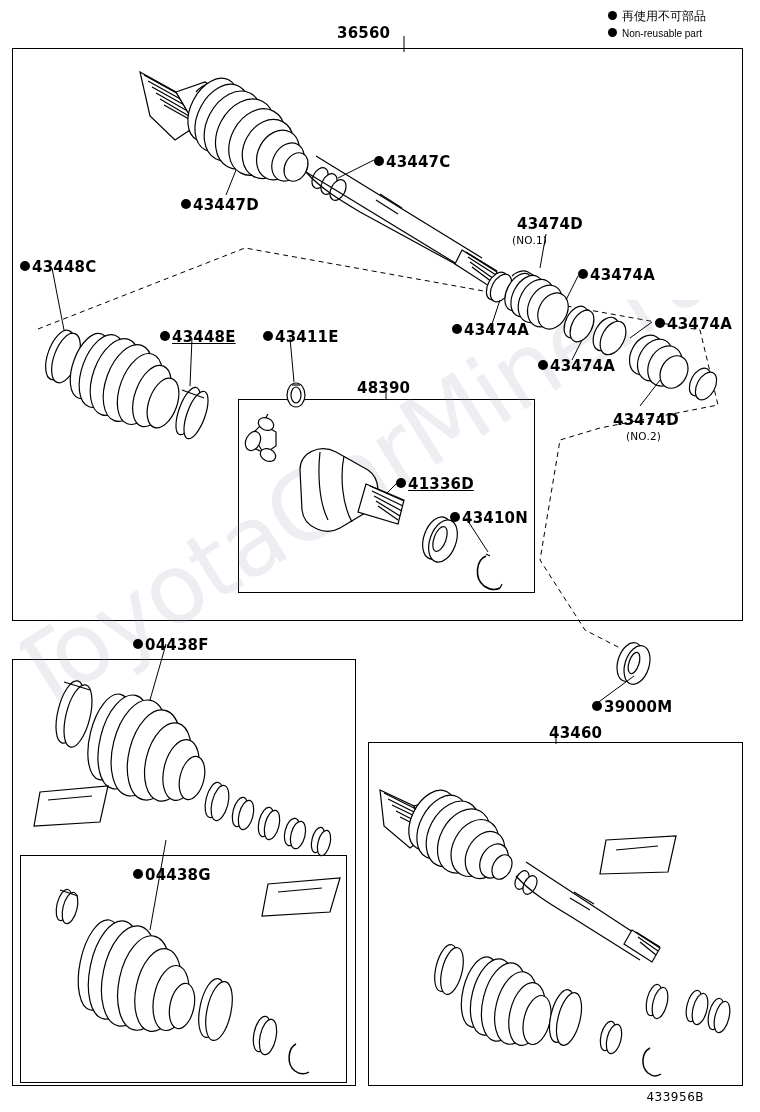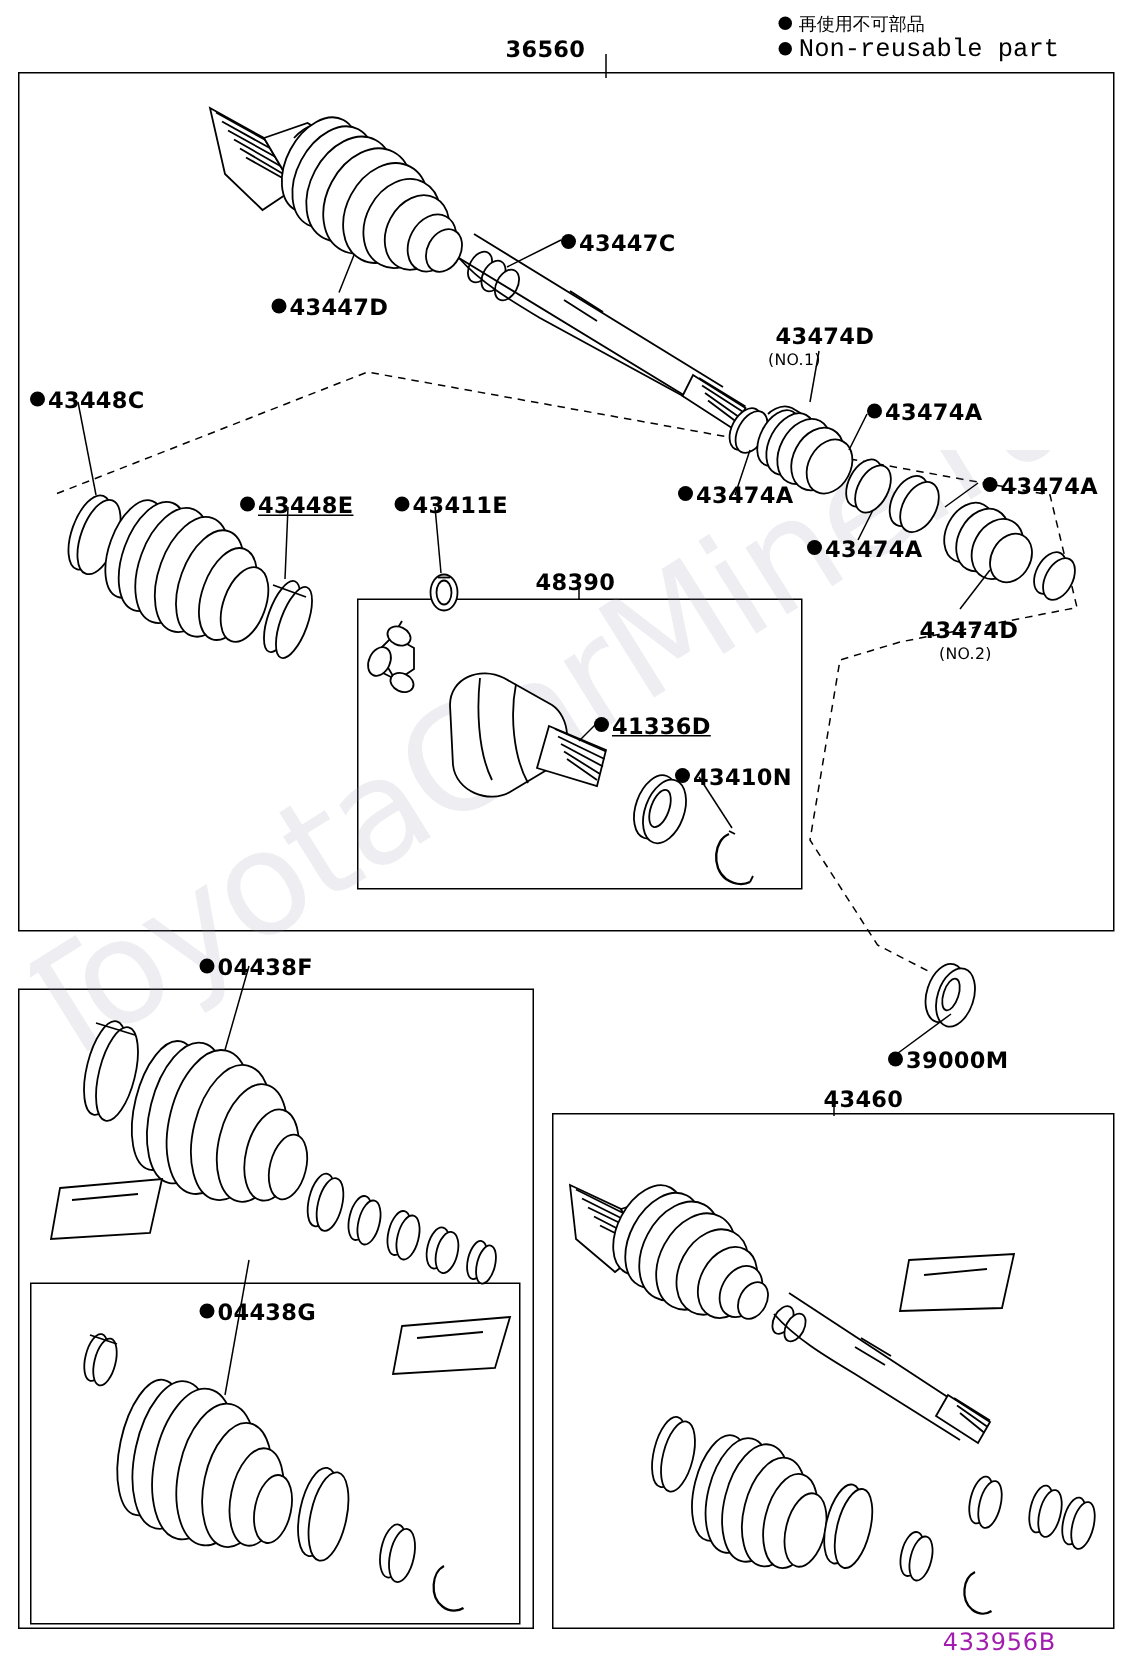--- a/index.html
+++ b/index.html
@@ -60,21 +60,21 @@
     display: inline-block;
     width: 9px; height: 9px;
     border-radius: 50%;
     background: #000;
     margin-right: 5px;
     vertical-align: middle;
     position: relative;
     top: -1px;
   }
   .legend .jp { font-family: "DejaVu Sans", sans-serif; font-size: 12px; }
-  .legend .en { font-family: Liberation Mono, monospace; font-size: 17px; }
+  .legend .en { font-family: Liberation Sans, sans-serif; font-size: 10px; }
 
   .label {
     position: absolute;
     font-family: "DejaVu Sans", sans-serif;
     font-size: 15px;
     font-weight: 700;
     white-space: nowrap;
     z-index: 15;
     letter-spacing: 0.2px;
   }
@@ -97,23 +97,23 @@
     border: 1.4px solid #000;
     box-sizing: border-box;
     background: transparent;
     z-index: 2;
   }
   .footer-code {
     position: absolute;
     right: 8px;
     bottom: 8px;
     font-family: "DejaVu Sans", sans-serif;
-    font-size: 16px;
+    font-size: 12px;
     letter-spacing: 0.5px;
-    color: #a21caf;
+    color: #000000;
   }
   svg.art {
     position: absolute;
     left: 0; top: 0;
     width: 760px;
     height: 1112px;
     z-index: 8;
     pointer-events: none;
   }
   svg.artback {

